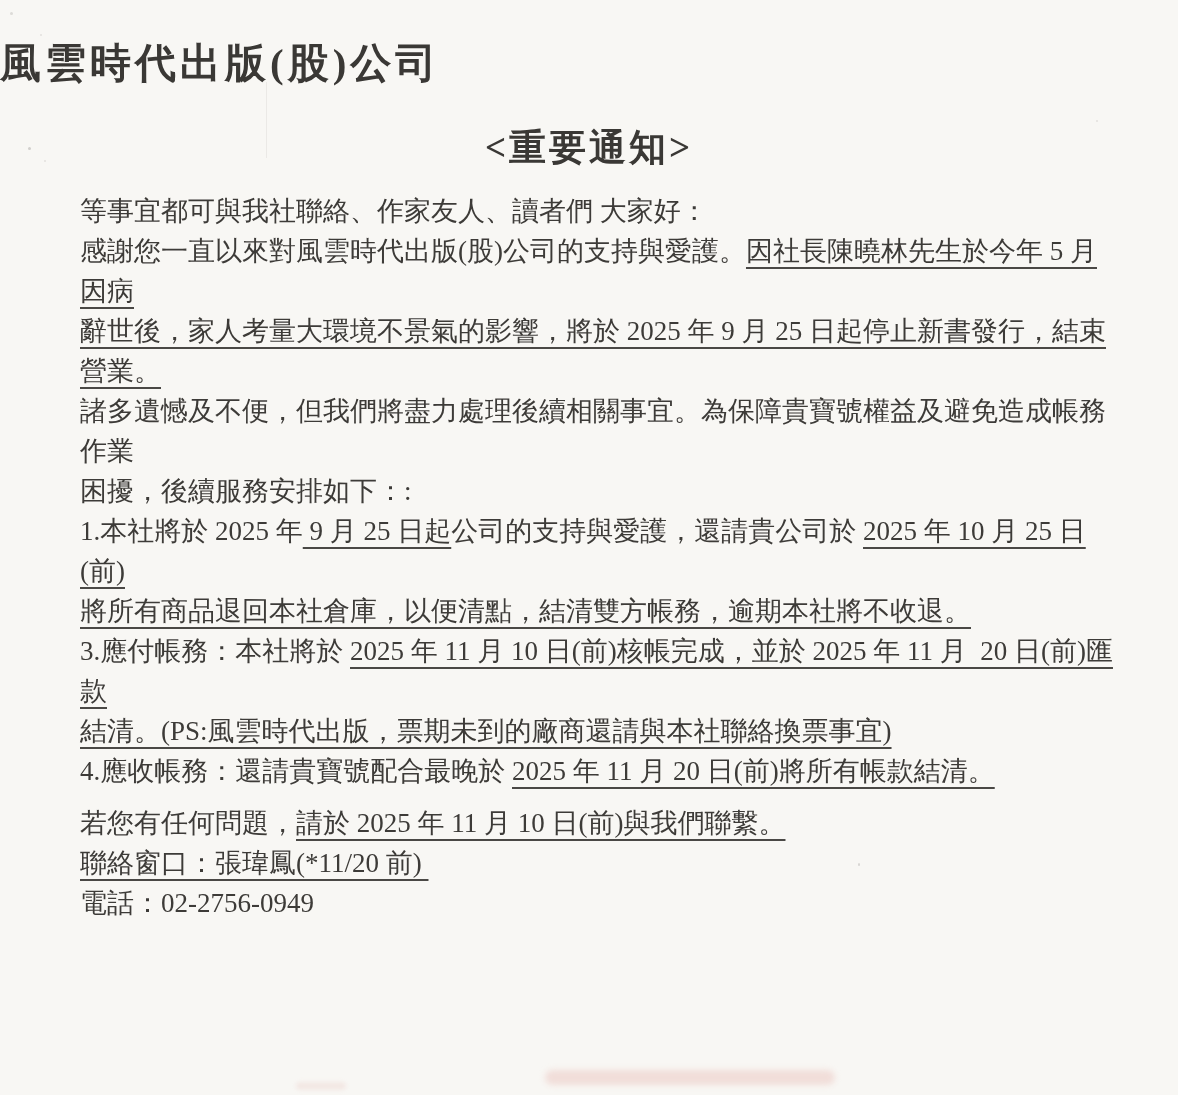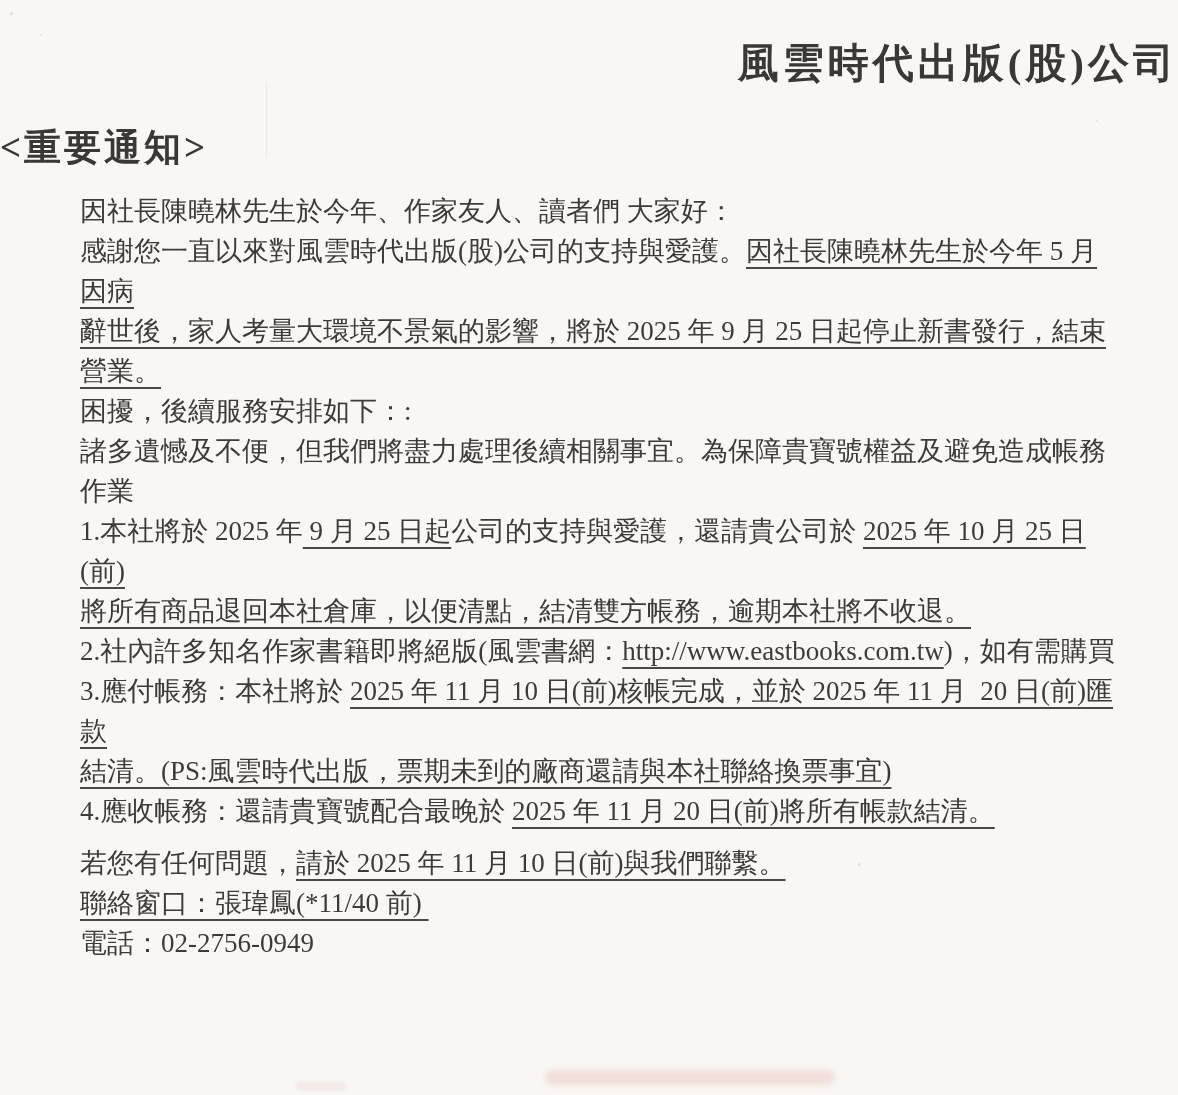--- a/index.html
+++ b/index.html
@@ -11,29 +11,29 @@
     overflow: hidden;
   }
   .page {
     position: relative;
     width: 1178px; height: 1095px;
     background: #f8f7f4;
     overflow: hidden;
   }
   .doc-title {
     margin: 36px 0 0 0;
-    text-align: right;
+    text-align: left;
     font-size: 41px;
     font-weight: 600;
     letter-spacing: 4px;
     color: #3a3835;
   }
   .doc-subtitle {
     margin: 32px 0 0 0;
-    text-align: left;
+    text-align: center;
     font-size: 37px;
     font-weight: 600;
     letter-spacing: 3px;
     color: #3a3835;
   }
   .letter-body {
     margin: 18px 56px 0 80px;
     font-size: 27px;
     line-height: 40px;
   }
@@ -81,33 +81,32 @@
 </style>
 </head>
 <body>
 
 <div class="page">
 
   <h1 class="doc-title">風雲時代出版(股)公司</h1>
   <h2 class="doc-subtitle">&lt;重要通知&gt;</h2>
 
   <div class="letter-body">
-      <div class="line"><span>因社長陳曉林先生於今年、作家友人、讀者們 大家好：</span></div>
+      <div class="line"><span>等事宜都可與我社聯絡、作家友人、讀者們 大家好：</span></div>
       <div class="line"><span>感謝您一直以來對風雲時代出版(股)公司的支持與愛護。</span><span class="u">因社長陳曉林先生於今年 5 月因病</span></div>
       <div class="line"><span class="u">辭世後，家人考量大環境不景氣的影響，將於 2025 年 9 月 25 日起停止新書發行，結束營業。</span></div>
+      <div class="line"><span>諸多遺憾及不便，但我們將盡力處理後續相關事宜。為保障貴寶號權益及避免造成帳務作業</span></div>
       <div class="line"><span>困擾，後續服務安排如下：:</span></div>
-      <div class="line"><span>諸多遺憾及不便，但我們將盡力處理後續相關事宜。為保障貴寶號權益及避免造成帳務作業</span></div>
       <div class="line"><span>1.本社將於 2025 年</span><span class="u"> 9 月 25 日起</span><span>公司的支持與愛護，還請貴公司於 </span><span class="u">2025 年 10 月 25 日(前)</span></div>
       <div class="line"><span class="u">將所有商品退回本社倉庫，以便清點，結清雙方帳務，逾期本社將不收退。</span></div>
-      <div class="line"><span>2.社內許多知名作家書籍即將絕版(風雲書網：</span><span class="u">http://www.eastbooks.com.tw</span><span>)，如有需購買</span></div>
       <div class="line"><span>3.應付帳務：本社將於 </span><span class="u">2025 年 11 月 10 日(前)核帳完成，並於 2025 年 11 月  20 日(前)匯款</span></div>
       <div class="line"><span class="u">結清。(PS:風雲時代出版，票期未到的廠商還請與本社聯絡換票事宜)</span></div>
       <div class="line"><span>4.應收帳務：還請貴寶號配合最晚於 </span><span class="u">2025 年 11 月 20 日(前)將所有帳款結清。</span></div>
       <div class="line gap-before-small"><span>若您有任何問題，</span><span class="u">請於 2025 年 11 月 10 日(前)與我們聯繫。</span></div>
-      <div class="line"><span class="u">聯絡窗口：張瑋鳳(*11/40 前) </span></div>
+      <div class="line"><span class="u">聯絡窗口：張瑋鳳(*11/20 前) </span></div>
       <div class="line"><span>電話：02-2756-0949</span></div>
     </div>
 
   <div class="speckle" style="left:10px;top:12px;width:3px;height:3px;opacity:.25"></div>
   <div class="speckle" style="left:40px;top:34px;width:2px;height:2px;opacity:.2"></div>
   <div class="speckle" style="left:28px;top:147px;width:3px;height:3px;opacity:.35"></div>
   <div class="speckle" style="left:44px;top:160px;width:2px;height:2px;opacity:.2"></div>
   <div class="speckle" style="left:858px;top:863px;width:2px;height:3px;opacity:.3"></div>
   <div class="speckle" style="left:1096px;top:120px;width:2px;height:2px;opacity:.2"></div>
   <div class="scratch" style="left:266px;top:82px;height:76px;"></div>

